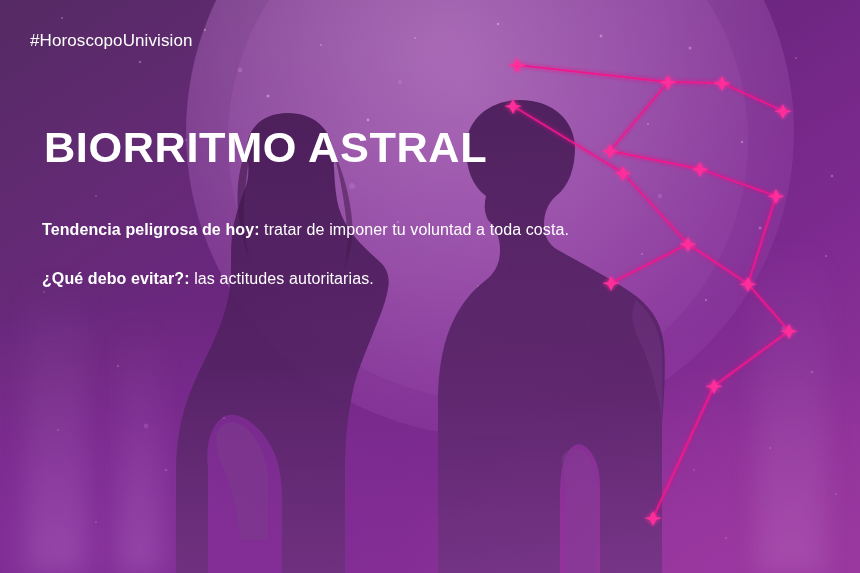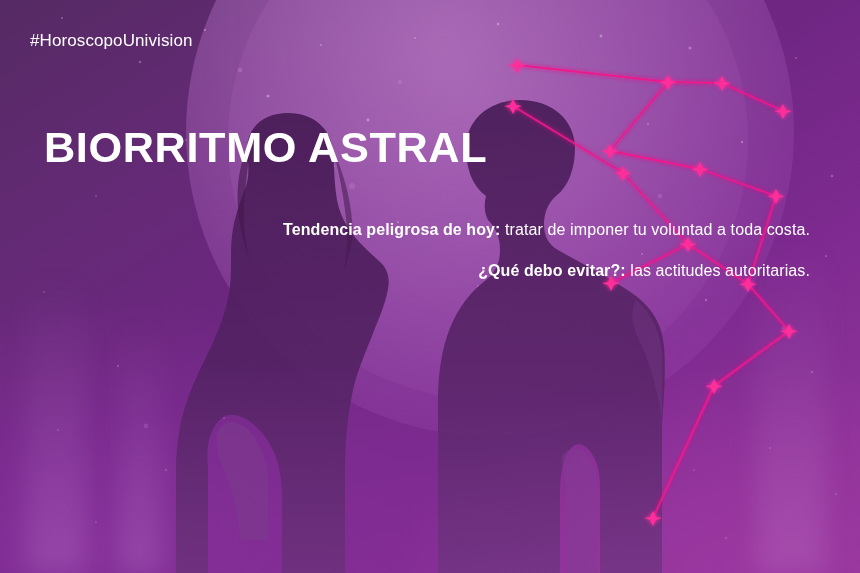--- a/index.html
+++ b/index.html
@@ -7,21 +7,20 @@
     padding: 0;
     background: #222;
   }
   .stage {
     position: relative;
     width: 860px;
     height: 573px;
     overflow: hidden;
     font-family: "Liberation Sans", sans-serif;
     background: #6a2480;
-    text-align: right;
   }
 
   
   .bg-base {
     position: absolute;
     inset: 0;
     background:
       radial-gradient(ellipse 70% 60% at 88% 100%, #9b37a0 0%, rgba(155,55,160,0) 60%),
       radial-gradient(ellipse 80% 70% at 10% 95%, #86309a 0%, rgba(134,48,154,0) 62%),
       linear-gradient(148deg, #552a63 0%, #632a74 22%, #6e2682 45%, #7e2a90 68%, #8e3399 88%, #953a9d 100%);
@@ -107,21 +106,21 @@
     width: 768px;
   }
   .para {
     color: #ffffff;
     font-size: 16px;
     line-height: 1.33;
     font-weight: 400;
     letter-spacing: 0.1px;
   }
   .para + .para {
-    margin-top: 20px;
+    margin-top: 28px;
   }
   .para b {
     font-weight: 700;
   }
 </style>
 </head>
 <body>
 
 <div class="stage">
 

